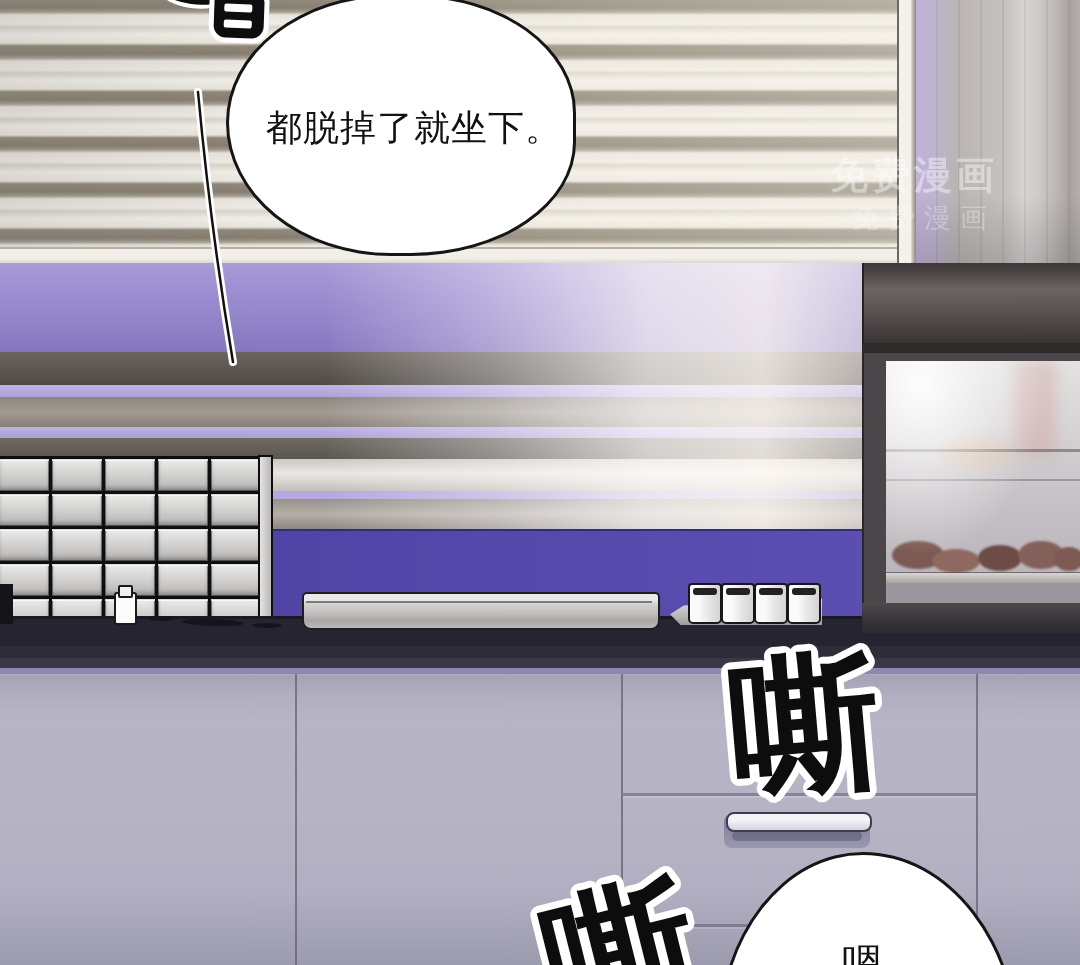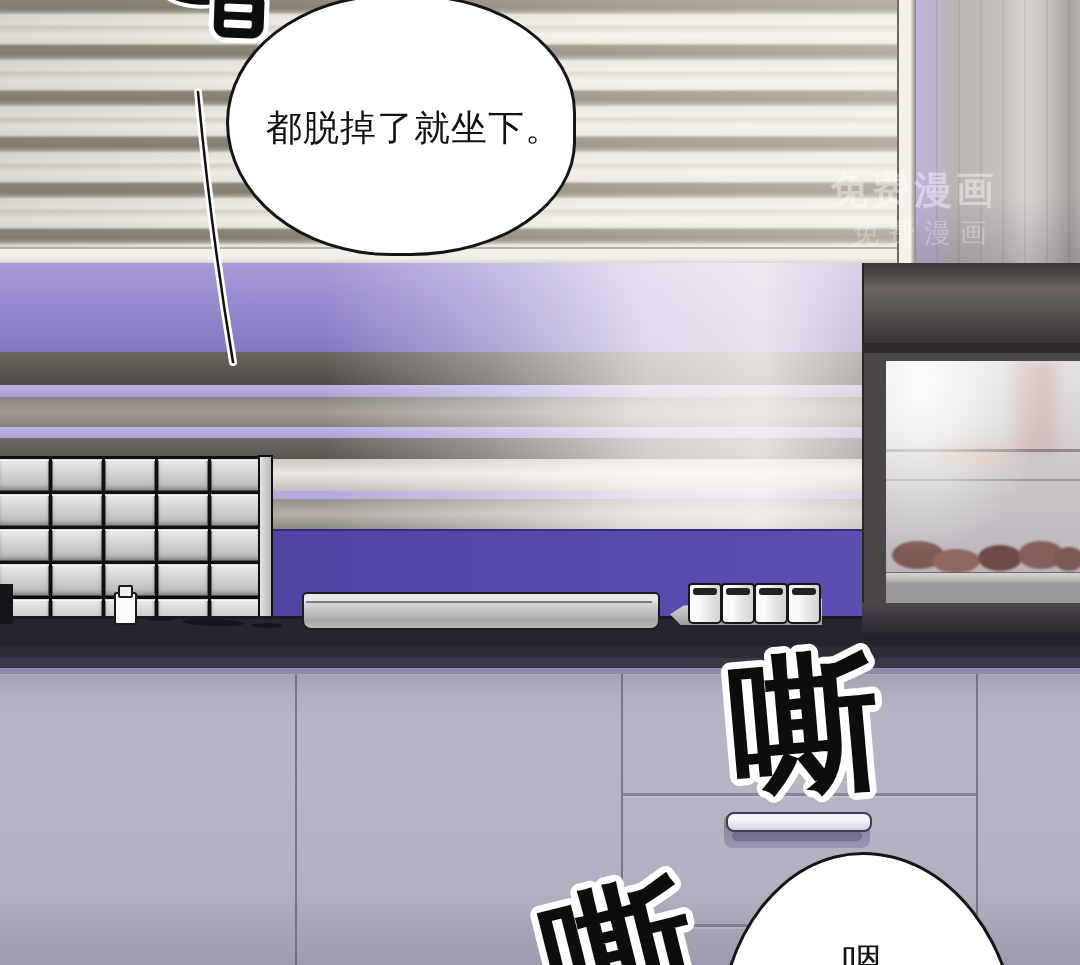--- a/index.html
+++ b/index.html
@@ -130,21 +130,21 @@
   .t-top{left:236px;top:104px;margin-left:30px;}
   .t-bottom{left:842px;top:936px;font-size:40px;}
   .partial-glyph{left:214px;top:-4px;width:50px;height:42px;background:#0d0d0d;
     border-radius:6px 6px 12px 12px;box-shadow:0 0 0 5px #fff;transform:rotate(2deg);}
   .pg-slot{position:absolute;left:10px;width:28px;height:8px;background:#fff;border-radius:2px;}
   .pg-s1{top:8px;} .pg-s2{top:24px;}
   .stroke-curve{left:166px;top:-10px;width:52px;height:14px;background:#0d0d0d;
     border-radius:50%;box-shadow:0 0 0 4px #fff;transform:rotate(8deg);}
   .sfx-svg text{font-family:"DejaVu Sans","Liberation Sans",sans-serif;font-weight:900;
     fill:#0d0d0d;stroke:#ffffff;stroke-width:14px;paint-order:stroke;stroke-linejoin:round;}
-  .watermark{color:rgba(255,255,255,.42);font-weight:bold;white-space:nowrap;margin-top:15px;}
+  .watermark{color:rgba(255,255,255,.42);font-weight:bold;white-space:nowrap;}
   .wm1{left:830px;top:150px;font-size:38px;letter-spacing:4px;}
   .wm2{left:852px;top:200px;font-size:27px;letter-spacing:9px;color:rgba(255,255,255,.30);font-weight:normal;}
 </style>
 </head>
 <body>
 
 <div id="panel">
 
   <div class="abs blinds"></div>
   <div class="abs blind-frame-strip"></div>

